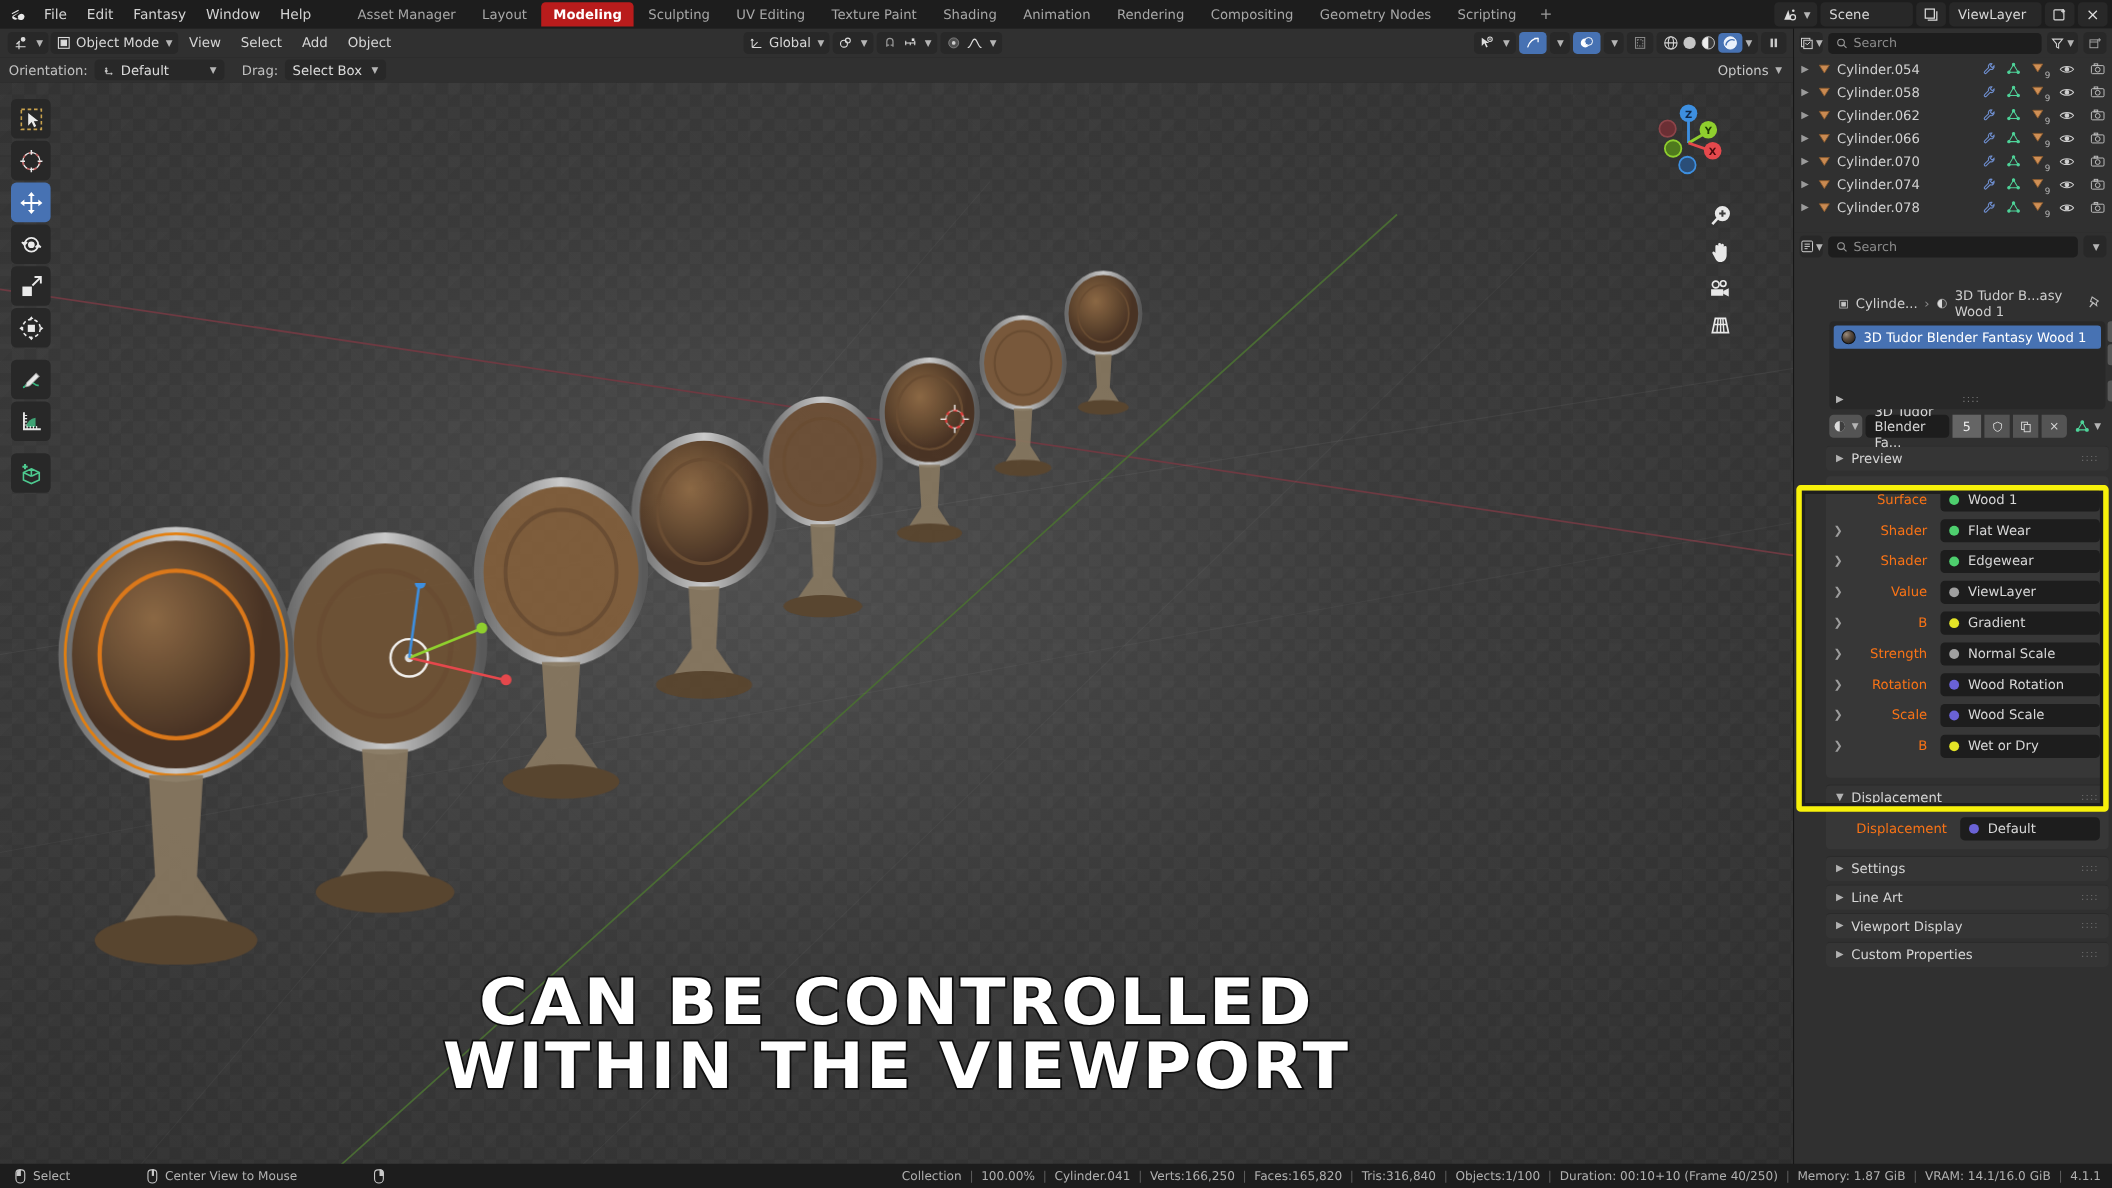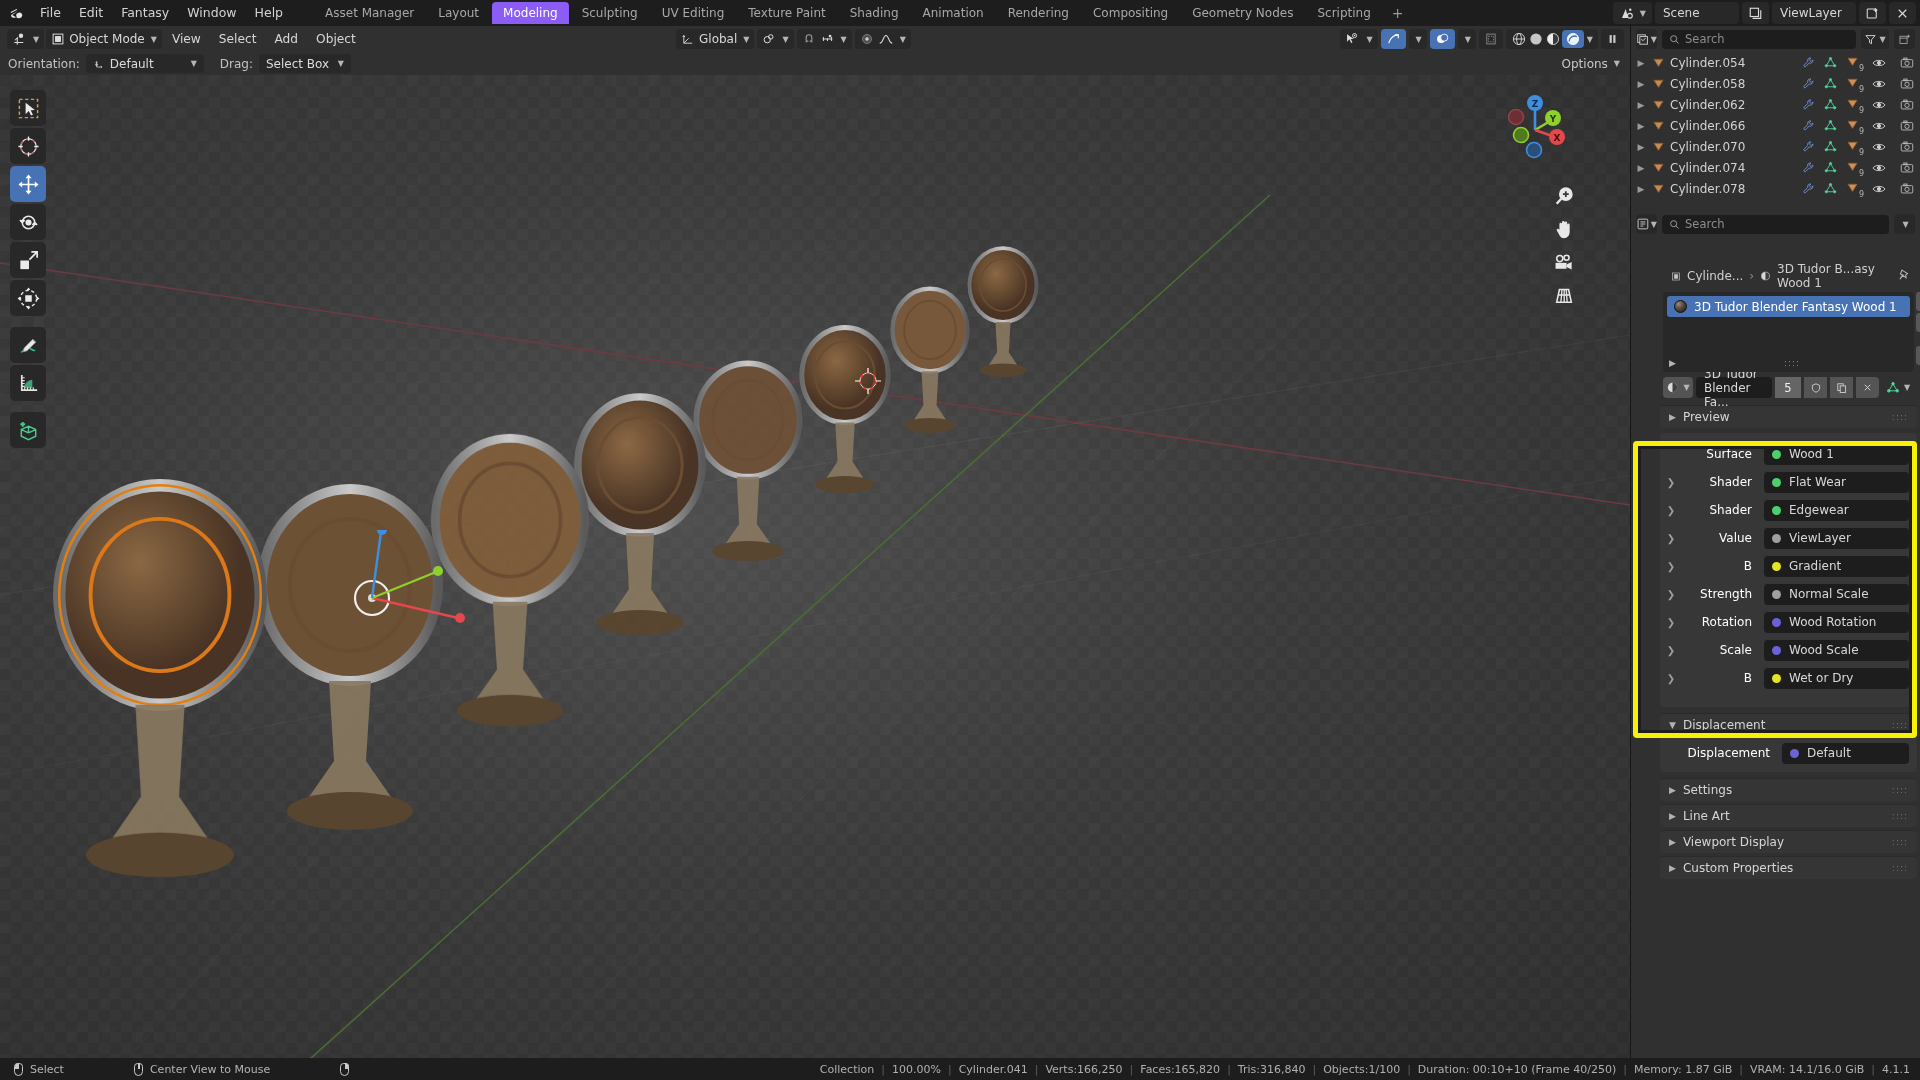--- a/index.html
+++ b/index.html
@@ -17,21 +17,21 @@
     background:#1d1d1d; display:flex; align-items:center; font-size:12.5px;
   }
   .blender-logo{ width:26px; height:26px; display:flex; align-items:center; justify-content:center; margin-left:5px;}
   .blender-logo svg{ width:17px; height:17px; }
   .menu-item{ padding:0 9px; line-height:26px; color:#d3d3d3; font-size:12.5px; cursor:default;}
   .wstabs{ display:flex; align-items:center; height:26px; margin-left:22px; }
   .wstab{
     padding:0 11px; height:22px; line-height:22px; font-size:12px;
     color:#a8a8a8; border-radius:4px 4px 0 0; margin-right:2px; cursor:default;
   }
-  .wstab.active{ background:#8b5cf6; color:#ffffff; }
+  .wstab.active{ background:#b91c1c; color:#ffffff;font-weight:bold; }
   .wstab.plus{ color:#9a9a9a; font-size:14px; padding:0 8px;}
   .topbar-right{ position:absolute; right:4px; top:1px; display:flex; align-items:center; gap:3px; height:24px;}
   .tb-box{
     background:#282828; border-radius:4px; height:22px; display:flex; align-items:center;
     padding:0 6px; gap:4px; font-size:12px; color:#d0d0d0;
   }
   .tb-field{
     background:#282828; border-radius:4px; height:22px; display:flex; align-items:center;
     padding:0 8px; font-size:12px; color:#d8d8d8; min-width:84px;
   }
@@ -190,21 +190,21 @@
     background:#353535; border-top:1px solid #2a2a2a; font-size:12px; color:#d6d6d6;
     margin:3px 3px 0 3px; border-radius:4px;
   }
   .panelhead .grip{ margin-left:auto; color:#6f6f6f; font-size:9px; letter-spacing:1px;}
 
   .surfacebox{
     margin:5px 3px 0 3px; background:#373737; border-radius:4px; padding:10px 8px 12px 4px;
   }
   .srow{ display:flex; align-items:center; height:22px; margin-bottom:6px; gap:4px;}
   .srow .exp{ width:14px; text-align:center; color:#9d9d9d; font-size:10px;}
-  .srow .slabel{ width:78px; text-align:right; font-size:12px; color:#ffffff; padding-right:8px;}
+  .srow .slabel{ width:78px; text-align:right; font-size:12px; color:#f97316; padding-right:8px;}
   .srow .sfield{
     flex:1; height:21px; background:#1d1d1d; border-radius:4px; display:flex; align-items:center;
     gap:8px; padding:0 8px; font-size:12px; color:#d8d8d8;
   }
   .sdot{ width:9px; height:9px; border-radius:50%; flex:0 0 auto; }
 
   .yellowbox{
     position:absolute; left:1633px; top:441px; width:284px; height:297px;
     border:5px solid #f7f10a; border-radius:4px; pointer-events:none; z-index:20;
     box-shadow:inset 0 0 0 3px #1e1e1e;
@@ -660,20 +660,24 @@
         <circle cx="16" cy="6" r="3" fill="none" stroke="#e8e8e8" stroke-width="1.8"></circle>
         <path d="M3 12 h13 v7 H3 z"></path>
           <path d="M16 14 l6 -3 v9 l-6 -3 z"></path>
       </svg>
       <svg viewBox="0 0 24 24" fill="#e8e8e8">
         <path d="M4 20 L7 6 H17 L20 20 z" fill="none" stroke="#e8e8e8" stroke-width="1.7"></path>
         <path d="M9.8 6 L8.6 20 M12.2 6 V20 M14.4 6 L15.5 20 M6.2 12 H17.8" stroke="#e8e8e8" stroke-width="1.4"></path>
       </svg>
     </div>
 
+    <div class="caption">
+      <div>CAN BE CONTROLLED</div>
+      <div>WITHIN THE VIEWPORT</div>
+    </div>
   </div>
 
   <div class="outliner">
     <div class="ol-header">
       <div class="ol-icbtn">
         <svg width="14" height="14" viewBox="0 0 20 20" fill="none" stroke="#d2d2d2" stroke-width="1.3">
           <rect x="2.5" y="4" width="11" height="11"></rect>
             <rect x="5.5" y="6.5" width="11" height="11" fill="#303030"></rect>
           <path d="M7.5 10 l2.5 2.5 l4 -4" stroke="#d2d2d2"></path>
         </svg>

